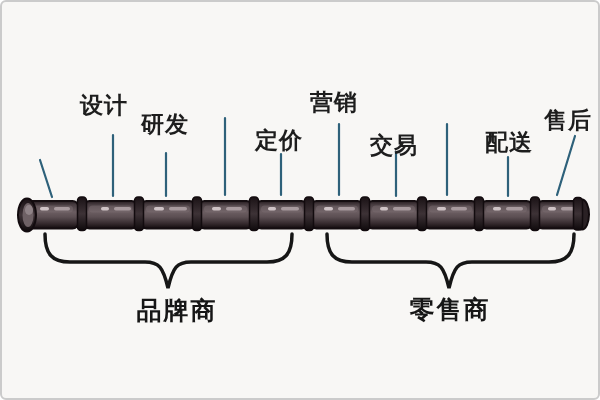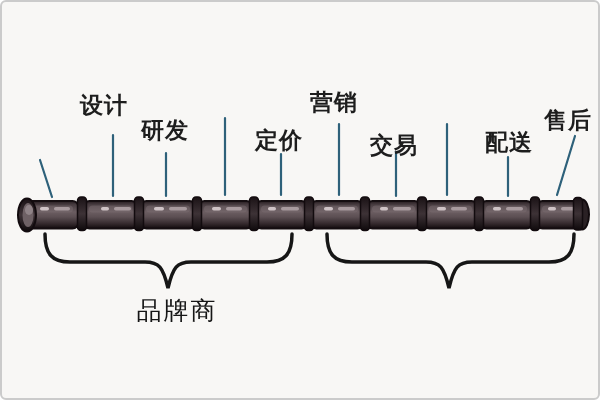--- a/index.html
+++ b/index.html
@@ -20,21 +20,21 @@
     font-weight:600;
     letter-spacing:1px;
     color:#1d1d1d;
     white-space:nowrap;
     line-height:1;
   }
   .group-label{
     position:absolute;
     transform:translateX(-50%);
     font-size:25px;
-    font-weight:400;
+    font-weight:700;
     letter-spacing:2px;
     color:#161616;
     white-space:nowrap;
     line-height:1;
   }
 </style>
 </head>
 <body>
 
 <div class="frame">
@@ -142,22 +142,23 @@
       <ellipse cx="27" cy="208" rx="4" ry="5" fill="#958a8d" opacity="0.85"></ellipse>
     </g>
 
     <g fill="none" stroke="#161616" stroke-width="3.5" stroke-linecap="round">
       <path d="M 43 232 C 43 252, 50 260, 68 260 L 143 260 C 157 260, 161 265, 166 286 C 171 265, 175 260, 189 260 L 265 260 C 283 260, 290 252, 290 232"></path>
       <path d="M 325 232 C 325 252, 332 260, 350 260 L 424 260 C 438 260, 442 265, 447 286 C 452 265, 456 260, 470 260 L 547 260 C 565 260, 572 252, 572 232"></path>
     </g>
   </svg>
 
   <div class="stage-label" style="left:78px;top:92px">设计</div>
-  <div class="stage-label" style="left:139px;top:117px">研发</div>
+  <div class="stage-label" style="left:139px;top:111px">研发</div>
   <div class="stage-label" style="left:253px;top:127px">定价</div>
   <div class="stage-label" style="left:308px;top:89px">营销</div>
   <div class="stage-label" style="left:368px;top:132px">交易</div>
   <div class="stage-label" style="left:483px;top:129px">配送</div>
   <div class="stage-label" style="left:542px;top:107px">售后</div>
 
   <div class="group-label" style="left:175px;top:296px">品牌商</div>
+  <div class="group-label" style="left:448px;top:295px">零售商</div>
 
 </div>
 
 </body></html>

